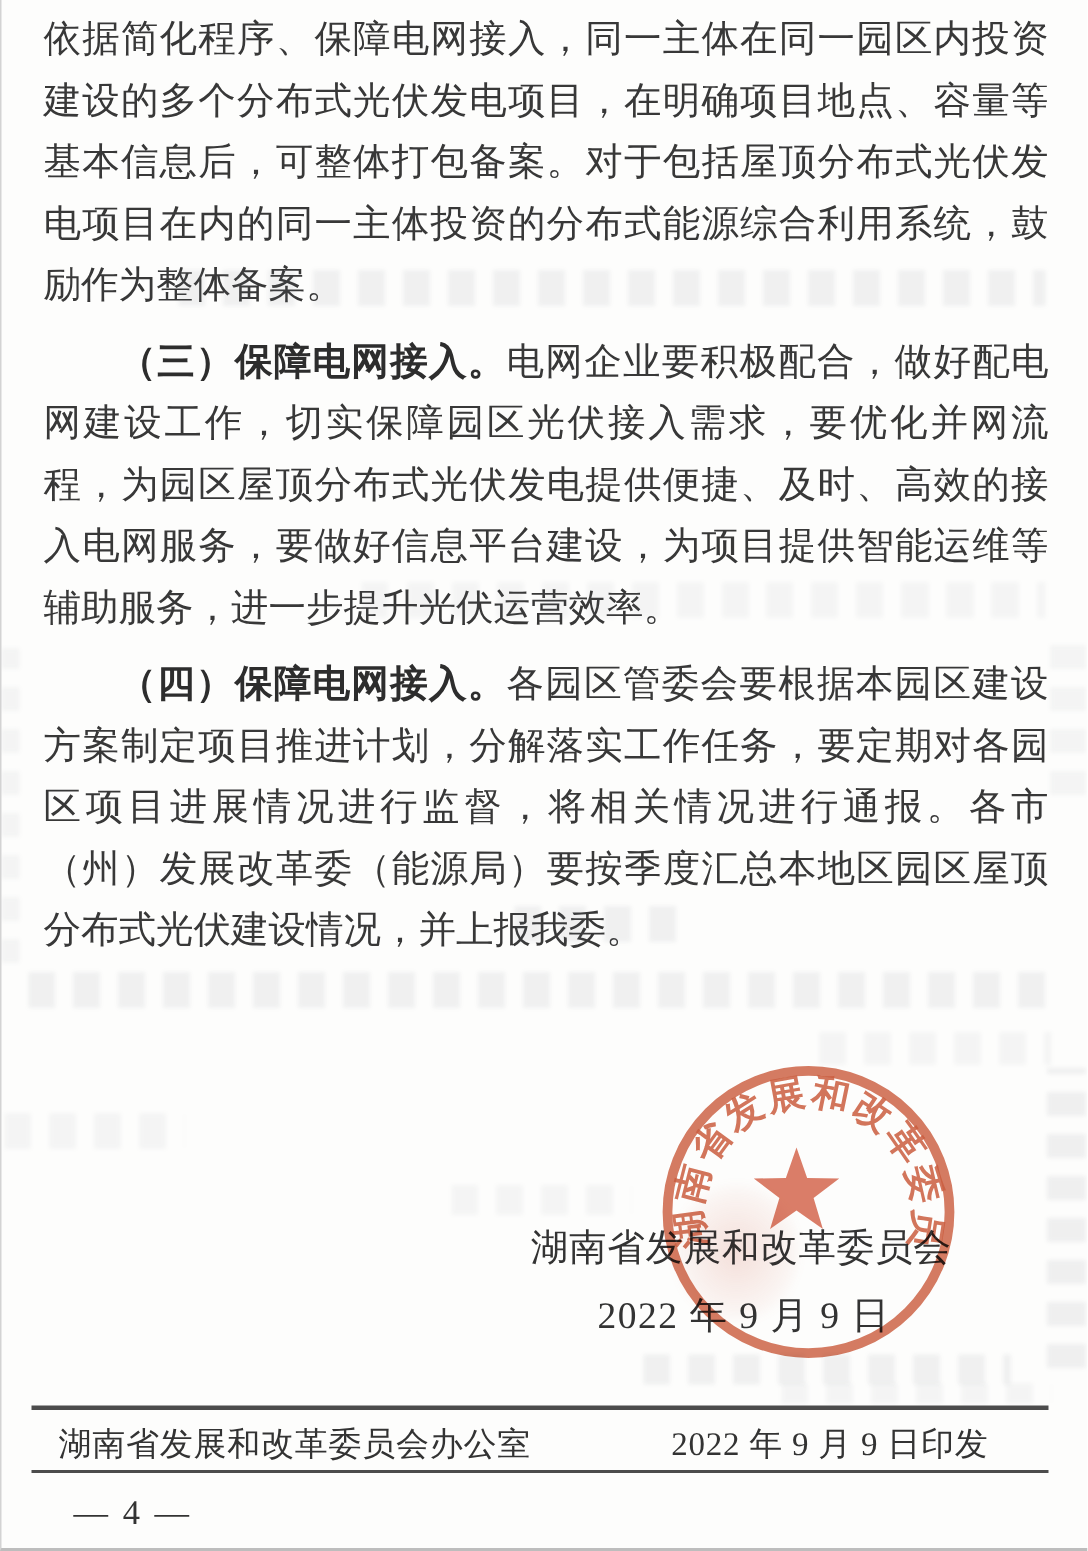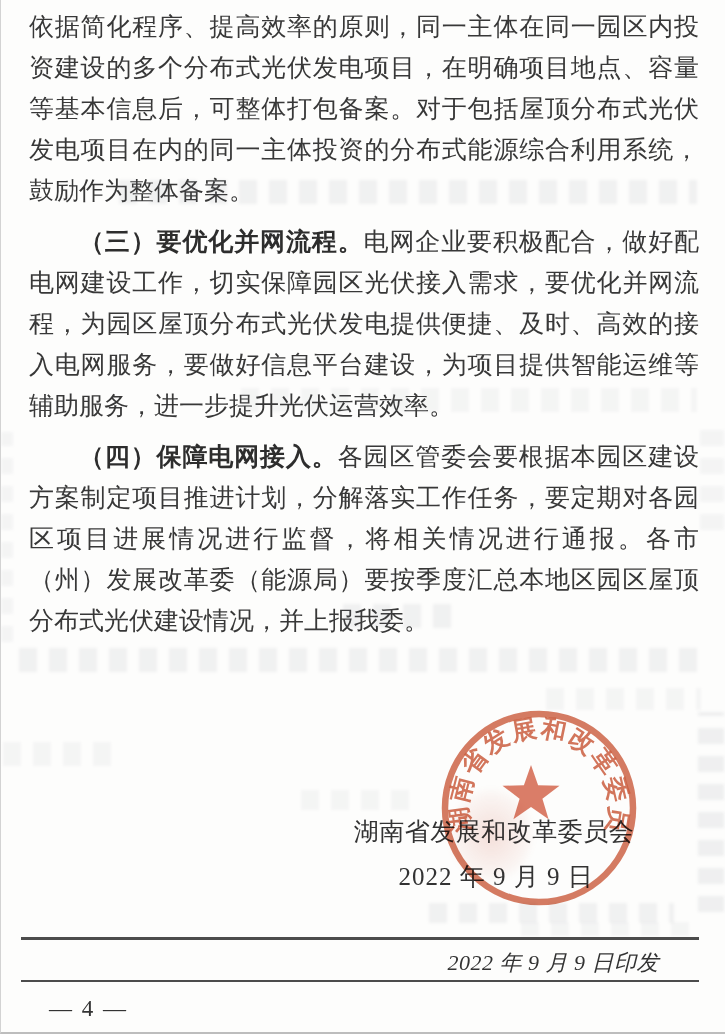--- a/index.html
+++ b/index.html
@@ -49,21 +49,21 @@
 
   .rule { position:absolute; left:20px; width:678px; background:#4c4c4c; }
   .rule-top { top:937px; height:3px; }
   .rule-bottom { top:980px; height:2px; }
   .footer-office {
     position:absolute; top:948px; left:38px;
     font-size:22px; color:#333; letter-spacing:.5px;
   }
   .footer-date {
     position:absolute; top:948px; right:66px;
-    font-size:22px; color:#333; letter-spacing:.5px;font-style:italic;
+    font-size:22px; color:#333; letter-spacing:.5px;
   }
   .page-number {
     position:absolute; top:996px; left:48px;
     font-size:23px; color:#333; letter-spacing:2px;
   }
 
   
   .ghost {
     position:absolute; pointer-events:none;
     background:repeating-linear-gradient(90deg, rgba(110,116,128,.17) 0 18px, rgba(0,0,0,0) 18px 30px);
@@ -73,22 +73,22 @@
     background:repeating-linear-gradient(0deg, rgba(110,116,128,.18) 0 16px, rgba(0,0,0,0) 16px 28px);
   }
   .ghost.faint { opacity:.35; }
 </style>
 </head>
 <body>
 
 <div class="page">
 
   <div class="body-text">
-    <p class="para"><span>依据简化程序、提高效率的原则，同一主体在同一园区内投资建设的多个分布式光伏发电项目，在明确项目地点、容量等基本信息后，可整体打包备案。对于包括屋顶分布式光伏发电项目在内的同一主体投资的分布式能源综合利用系统，鼓励作为整体备案。</span></p>
-    <p class="para indent"><strong>（三）要优化并网流程。</strong><span>电网企业要积极配合，做好配电网建设工作，切实保障园区光伏接入需求，要优化并网流程，为园区屋顶分布式光伏发电提供便捷、及时、高效的接入电网服务，要做好信息平台建设，为项目提供智能运维等辅助服务，进一步提升光伏运营效率。</span></p>
+    <p class="para"><span>依据简化程序、保障电网接入，同一主体在同一园区内投资建设的多个分布式光伏发电项目，在明确项目地点、容量等基本信息后，可整体打包备案。对于包括屋顶分布式光伏发电项目在内的同一主体投资的分布式能源综合利用系统，鼓励作为整体备案。</span></p>
+    <p class="para indent"><strong>（三）保障电网接入。</strong><span>电网企业要积极配合，做好配电网建设工作，切实保障园区光伏接入需求，要优化并网流程，为园区屋顶分布式光伏发电提供便捷、及时、高效的接入电网服务，要做好信息平台建设，为项目提供智能运维等辅助服务，进一步提升光伏运营效率。</span></p>
     <p class="para indent"><strong>（四）保障电网接入。</strong><span>各园区管委会要根据本园区建设方案制定项目推进计划，分解落实工作任务，要定期对各园区项目进展情况进行监督，将相关情况进行通报。各市（州）发展改革委（能源局）要按季度汇总本地区园区屋顶分布式光伏建设情况，并上报我委。</span></p>
   </div>
 
   <div class="ghost" style="top:180px; left:118px; width:578px; height:24px;"></div>
   <div class="ghost faint" style="top:388px; left:240px; width:456px; height:24px;"></div>
   <div class="ghost" style="top:604px; left:342px; width:110px; height:24px;"></div>
   <div class="ghost" style="top:648px; left:18px; width:682px; height:24px;"></div>
   <div class="ghost faint" style="top:688px; left:545px; width:155px; height:22px;"></div>
   <div class="ghost faint" style="top:742px; left:2px; width:120px; height:24px;"></div>
   <div class="ghost faint" style="top:790px; left:300px; width:120px; height:20px;"></div>
@@ -107,17 +107,18 @@
       <path id="sealArc" d="M 33.3 124.3 A 71 71 0 1 1 166.7 124.3" fill="none"></path>
     </defs>
     <circle cx="100" cy="100" r="94" fill="none" stroke-width="6.5" opacity="0.82" stroke="#c8502f"></circle>
     <text opacity="0.85" fill="#c8502f">
       <textPath href="#sealArc" startOffset="2">湖南省发展和改革委员会</textPath>
     </text>
     <path d="M92,57 L99.1,77.3 L120.5,77.7 L103.4,90.7 L109.6,111.3 L92,99 L74.4,111.3 L80.6,90.7 L63.5,77.7 L84.9,77.3 Z" opacity="0.85" fill="#d25b40"></path>
   </svg>
 
   <div class="rule rule-top"></div>
+  <div class="footer-office">湖南省发展和改革委员会办公室</div>
   <div class="footer-date">2022 年 9 月 9 日印发</div>
   <div class="rule rule-bottom"></div>
   <div class="page-number">— 4 —</div>
 
 </div>
 
 </body></html>

